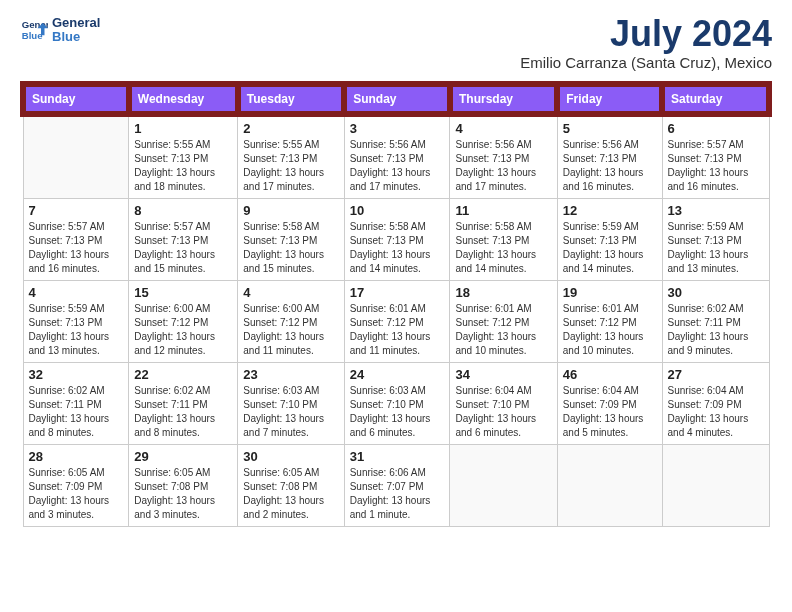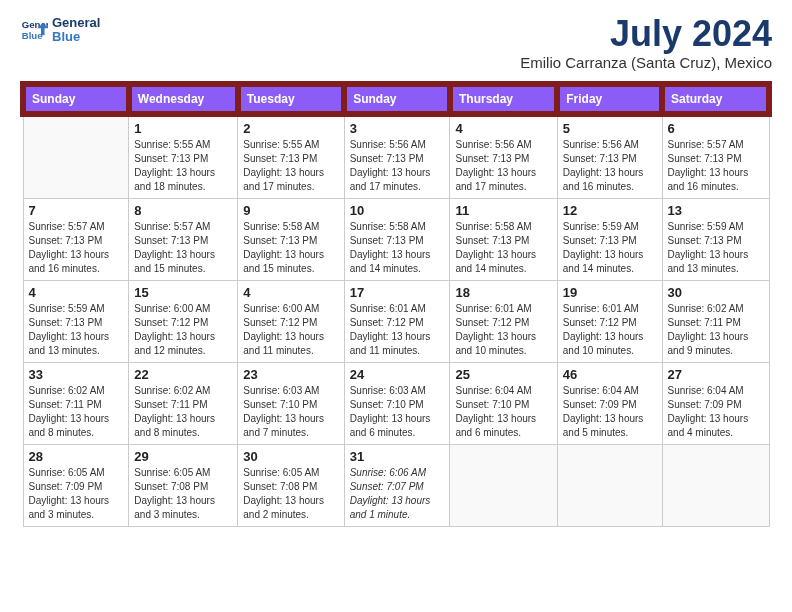--- a/index.html
+++ b/index.html
@@ -258,21 +258,21 @@
           <td>
             <span class="day-number">30</span>
             <div class="day-info" style="white-space: pre-line;">Sunrise: 6:02 AM
 Sunset: 7:11 PM
 Daylight: 13 hours
 and 9 minutes.</div>
           </td>
         </tr>
         <tr>
           <td>
-            <span class="day-number">33</span>
+            <span class="day-number">32</span>
             <div class="day-info" style="white-space: pre-line;">Sunrise: 6:02 AM
 Sunset: 7:11 PM
 Daylight: 13 hours
 and 8 minutes.</div>
           </td>
           <td>
             <span class="day-number">22</span>
             <div class="day-info" style="white-space: pre-line;">Sunrise: 6:02 AM
 Sunset: 7:11 PM
 Daylight: 13 hours
@@ -286,21 +286,21 @@
 and 7 minutes.</div>
           </td>
           <td>
             <span class="day-number">24</span>
             <div class="day-info" style="white-space: pre-line;">Sunrise: 6:03 AM
 Sunset: 7:10 PM
 Daylight: 13 hours
 and 6 minutes.</div>
           </td>
           <td>
-            <span class="day-number">25</span>
+            <span class="day-number">34</span>
             <div class="day-info" style="white-space: pre-line;">Sunrise: 6:04 AM
 Sunset: 7:10 PM
 Daylight: 13 hours
 and 6 minutes.</div>
           </td>
           <td>
             <span class="day-number">46</span>
             <div class="day-info" style="white-space: pre-line;">Sunrise: 6:04 AM
 Sunset: 7:09 PM
 Daylight: 13 hours
@@ -331,21 +331,21 @@
           </td>
           <td>
             <span class="day-number">30</span>
             <div class="day-info" style="white-space: pre-line;">Sunrise: 6:05 AM
 Sunset: 7:08 PM
 Daylight: 13 hours
 and 2 minutes.</div>
           </td>
           <td>
             <span class="day-number">31</span>
-            <div class="day-info" style="white-space: pre-line; font-style: italic;">Sunrise: 6:06 AM
+            <div class="day-info" style="white-space: pre-line;">Sunrise: 6:06 AM
 Sunset: 7:07 PM
 Daylight: 13 hours
 and 1 minute.</div>
           </td>
           <td class="empty"></td>
           <td class="empty"></td>
           <td class="empty"></td>
         </tr>
       </tbody>
   </table>

